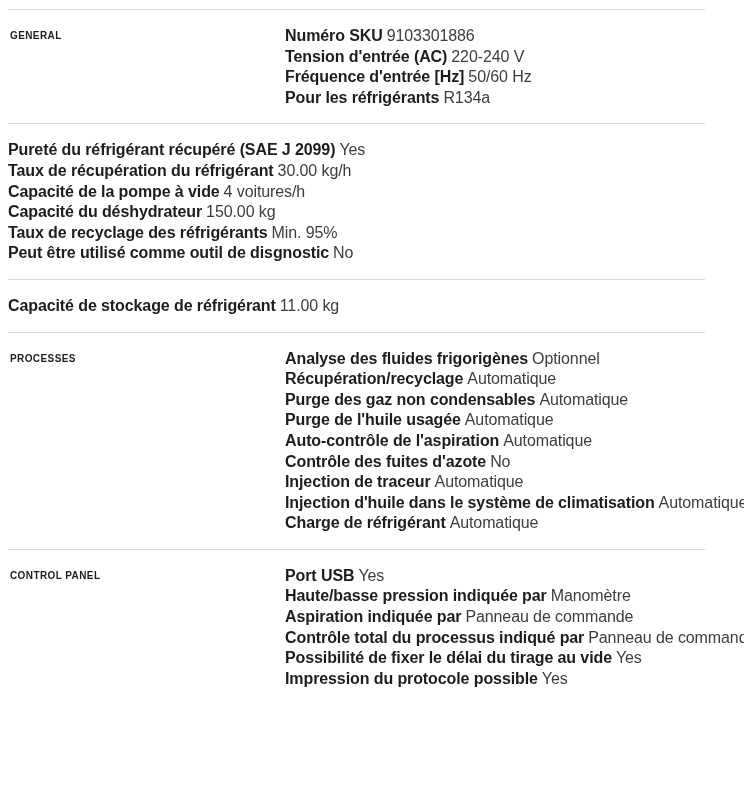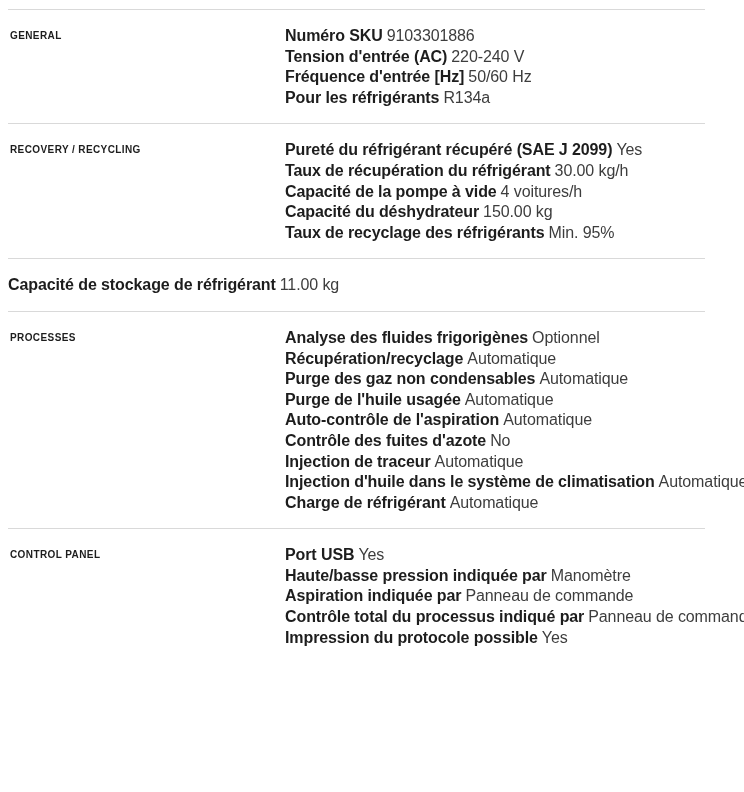--- a/index.html
+++ b/index.html
@@ -68,33 +68,33 @@
 
   <div class="spec-row"><span class="spec-label">Tension d'entrée (AC)</span><span class="spec-value">220-240 V</span></div>
 
   <div class="spec-row"><span class="spec-label">Fréquence d'entrée [Hz]</span><span class="spec-value">50/60 Hz</span></div>
 
   <div class="spec-row"><span class="spec-label">Pour les réfrigérants</span><span class="spec-value">R134a</span></div>
 </div>
   </section>
 
   <section class="spec-section">
-    <h2 class="section-title">RECOVERY / RECYCLING</h2>
     <div class="section-rows">
   <div class="spec-row"><span class="spec-label">Pureté du réfrigérant récupéré (SAE J 2099)</span><span class="spec-value">Yes</span></div>
 
   <div class="spec-row"><span class="spec-label">Taux de récupération du réfrigérant</span><span class="spec-value">30.00 kg/h</span></div>
 
   <div class="spec-row"><span class="spec-label">Capacité de la pompe à vide</span><span class="spec-value">4 voitures/h</span></div>
 
 
   <div class="spec-row"><span class="spec-label">Capacité du déshydrateur</span><span class="spec-value">150.00 kg</span></div>
 
   <div class="spec-row"><span class="spec-label">Taux de recyclage des réfrigérants</span><span class="spec-value">Min. 95%</span></div>
 
+  <div class="spec-row"><span class="spec-label">Peut être utilisé comme outil de disgnostic</span><span class="spec-value">No</span></div>
 </div>
   </section>
 
   <section class="spec-section">
     <div class="section-rows">
   <div class="spec-row"><span class="spec-label">Capacité de stockage de réfrigérant</span><span class="spec-value">11.00 kg</span></div>
 </div>
   </section>
 
   <section class="spec-section">
@@ -125,17 +125,18 @@
     <h2 class="section-title">CONTROL PANEL</h2>
     <div class="section-rows">
   <div class="spec-row"><span class="spec-label">Port USB</span><span class="spec-value">Yes</span></div>
 
   <div class="spec-row"><span class="spec-label">Haute/basse pression indiquée par</span><span class="spec-value">Manomètre</span></div>
 
   <div class="spec-row"><span class="spec-label">Aspiration indiquée par</span><span class="spec-value">Panneau de commande</span></div>
 
   <div class="spec-row"><span class="spec-label">Contrôle total du processus indiqué par</span><span class="spec-value">Panneau de commande</span></div>
 
+  <div class="spec-row"><span class="spec-label">Possibilité de fixer le délai du tirage au vide</span><span class="spec-value">Yes</span></div>
 
   <div class="spec-row"><span class="spec-label">Impression du protocole possible</span><span class="spec-value">Yes</span></div>
 </div>
   </section>
 </main>
 
 </body></html>

